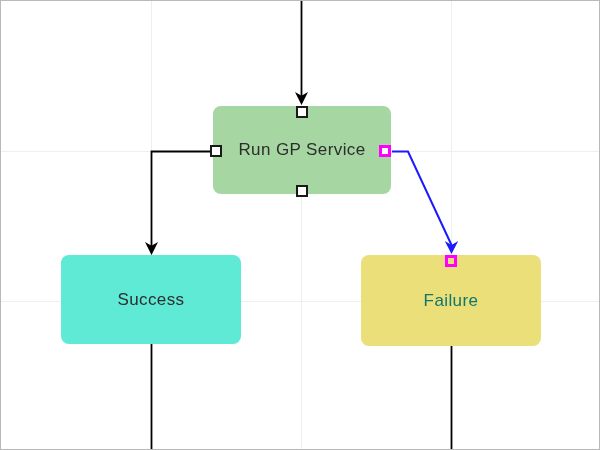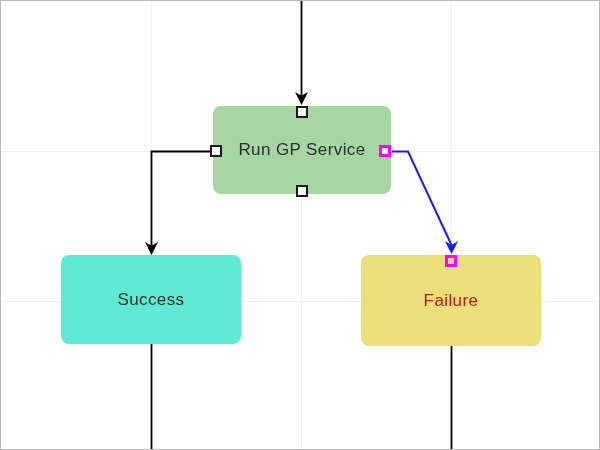--- a/index.html
+++ b/index.html
@@ -71,21 +71,21 @@
 
   <div class="node" id="node-process" style="background-color: rgb(166, 214, 162);">
     <span class="node-label" style="color: rgb(45, 45, 45);">Run GP Service</span>
   </div>
 
   <div class="node" id="node-success" style="background-color: #5eead4;">
     <span class="node-label" style="color: rgb(45, 45, 45);">Success</span>
   </div>
 
   <div class="node" id="node-failure" style="background-color: rgb(235, 223, 121);">
-    <span class="node-label" style="color: #b91c1c;">Failure</span>
+    <span class="node-label" style="color: #0f766e;">Failure</span>
   </div>
 
   <svg class="layer connector-layer" viewBox="0 0 600 450">
 
     <g>
       <line x1="300.5" y1="0" x2="300.5" y2="95" stroke-width="1.8" stroke="#000000"></line>
       <path d="M300.5 104 L294 91 L300.5 94.8 L307 91 Z" stroke="none" fill="#000000"></path>
     </g>
 
     <g>

